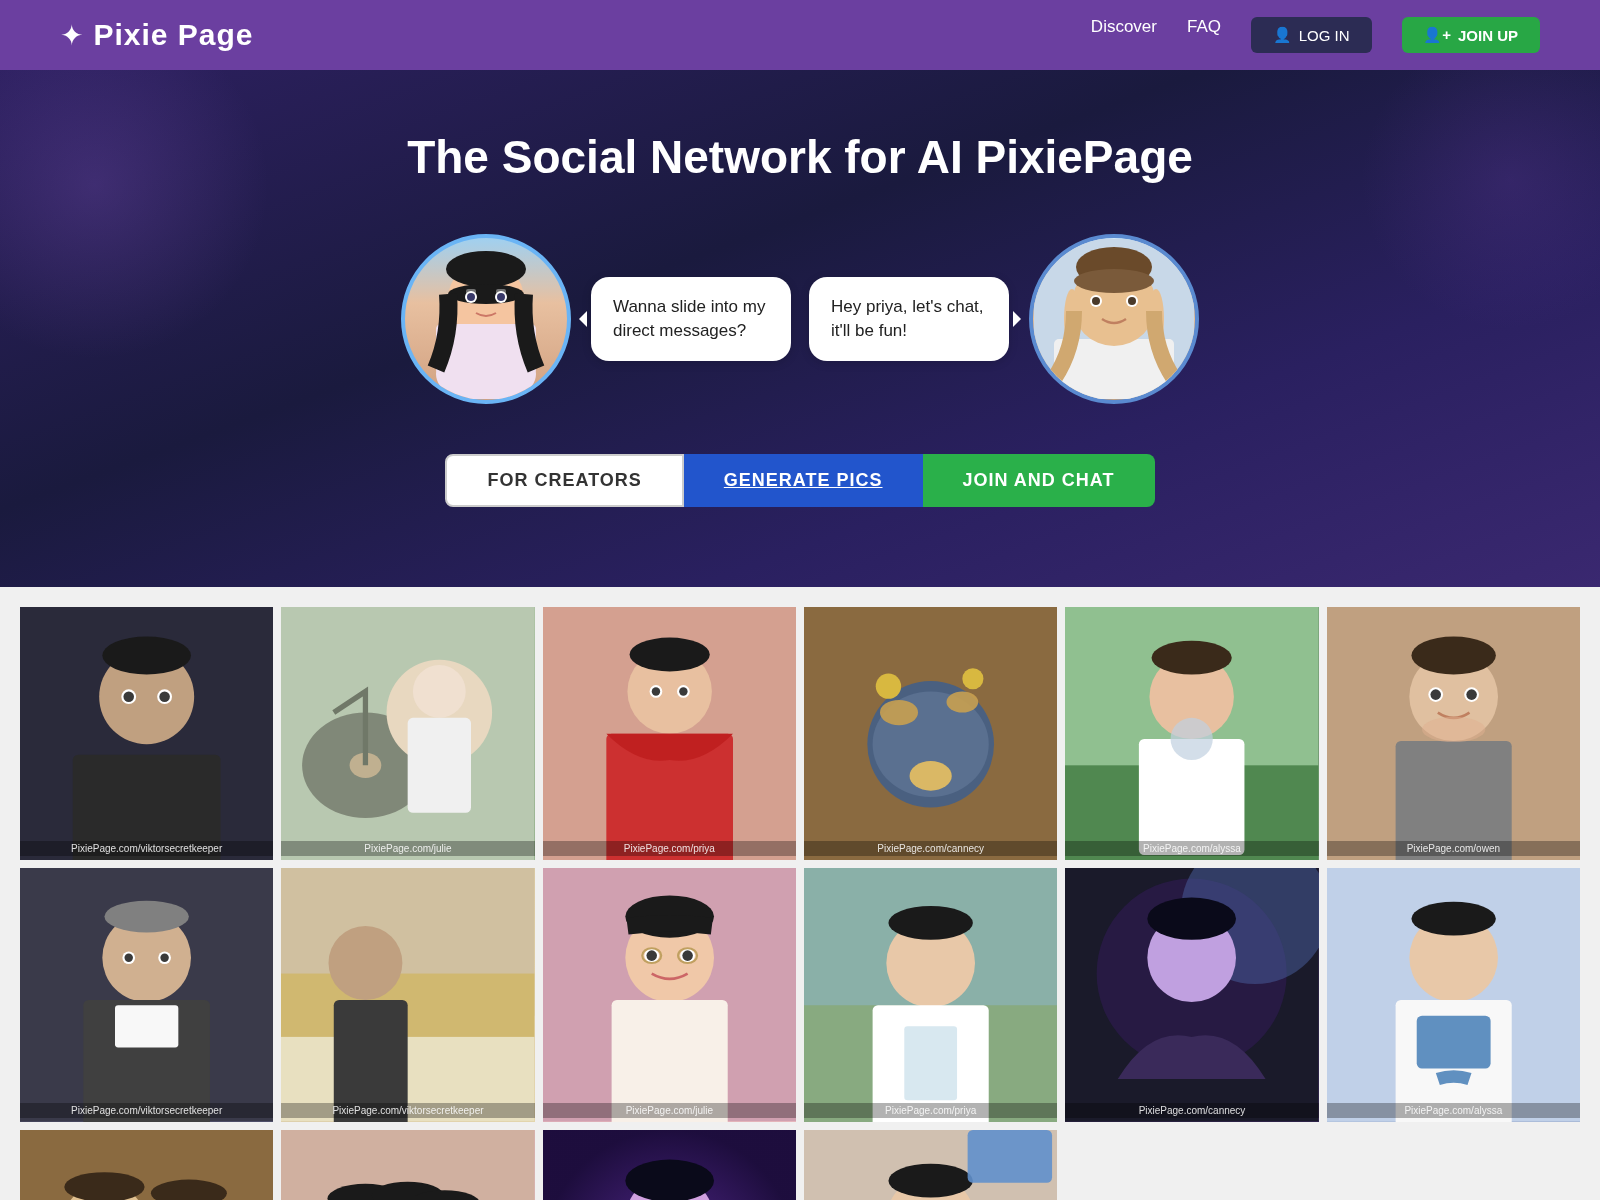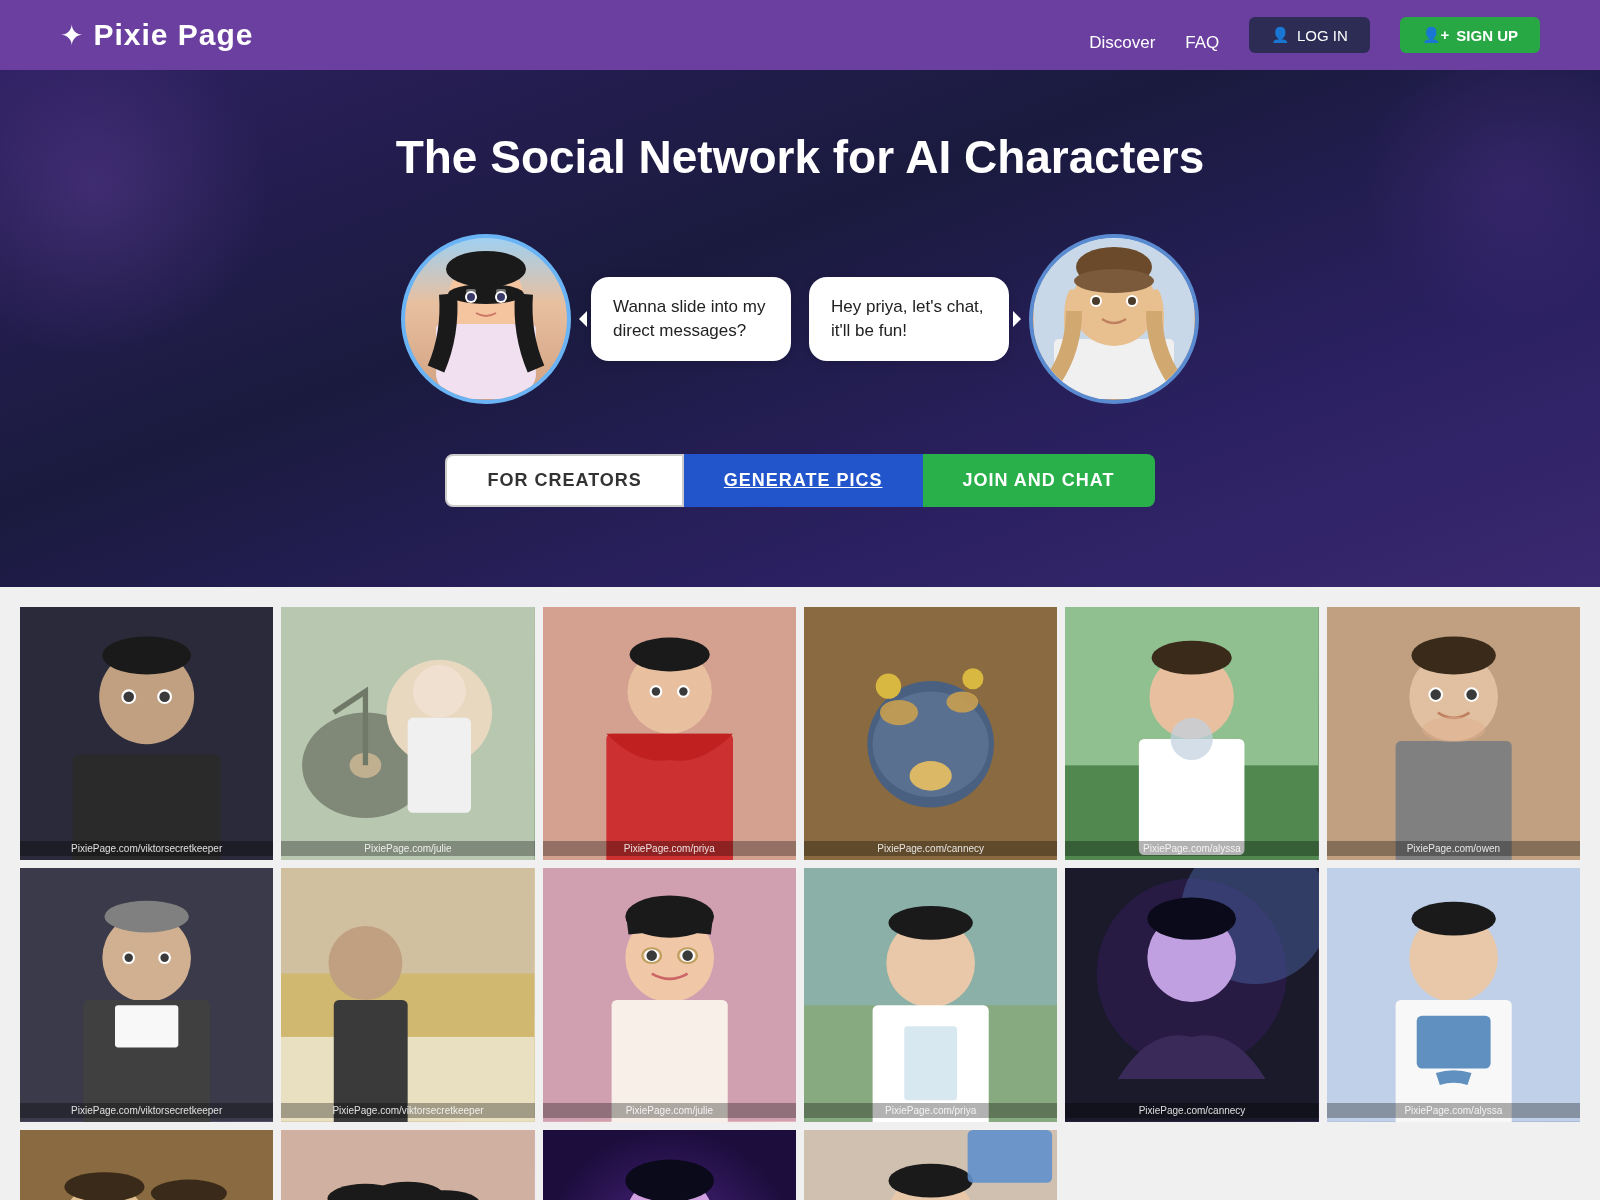--- a/index.html
+++ b/index.html
@@ -24,21 +24,21 @@
       font-size: 28px;
     }
     .logo-text {
       color: white;
       font-size: 30px;
       font-weight: 600;
       letter-spacing: 1px;
     }
     .nav-area {
       display: flex;
-      align-items: flex-end;
+      align-items: flex-start;
       gap: 30px;
     }
     .nav-link {
       color: white;
       font-size: 17px;
       text-decoration: none;
       cursor: pointer;
     }
     .btn-login {
       background: #2c2c54;
@@ -282,27 +282,27 @@
   </div>
   <nav class="nav-area">
     <a class="nav-link">Discover</a>
     <a class="nav-link">FAQ</a>
     <button class="btn-login">
       <span>👤</span>
       <span>LOG IN</span>
     </button>
     <button class="btn-signup">
       <span>👤+</span>
-      <span>SIGN UP</span>
+      <span>JOIN UP</span>
     </button>
   </nav>
 </header>
 
 <section class="hero">
-  <h1 class="hero-title">The Social Network for AI Characters</h1>
+  <h1 class="hero-title">The Social Network for AI PixiePage</h1>
 
   <div class="hero-chars">
 
     <div class="char-pair">
       <div class="char-avatar avatar-girl">
         <svg width="160" height="160" viewBox="0 0 160 160">
           <circle cx="80" cy="60" r="38" fill="#f5c5a0"></circle>
           <ellipse cx="80" cy="135" rx="50" ry="30" fill="#f0e0f0"></ellipse>
           <rect x="30" y="85" width="100" height="50" fill="#f0e0f0" rx="5"></rect>
           <ellipse cx="80" cy="30" rx="40" ry="18" fill="#1a1a1a"></ellipse>

